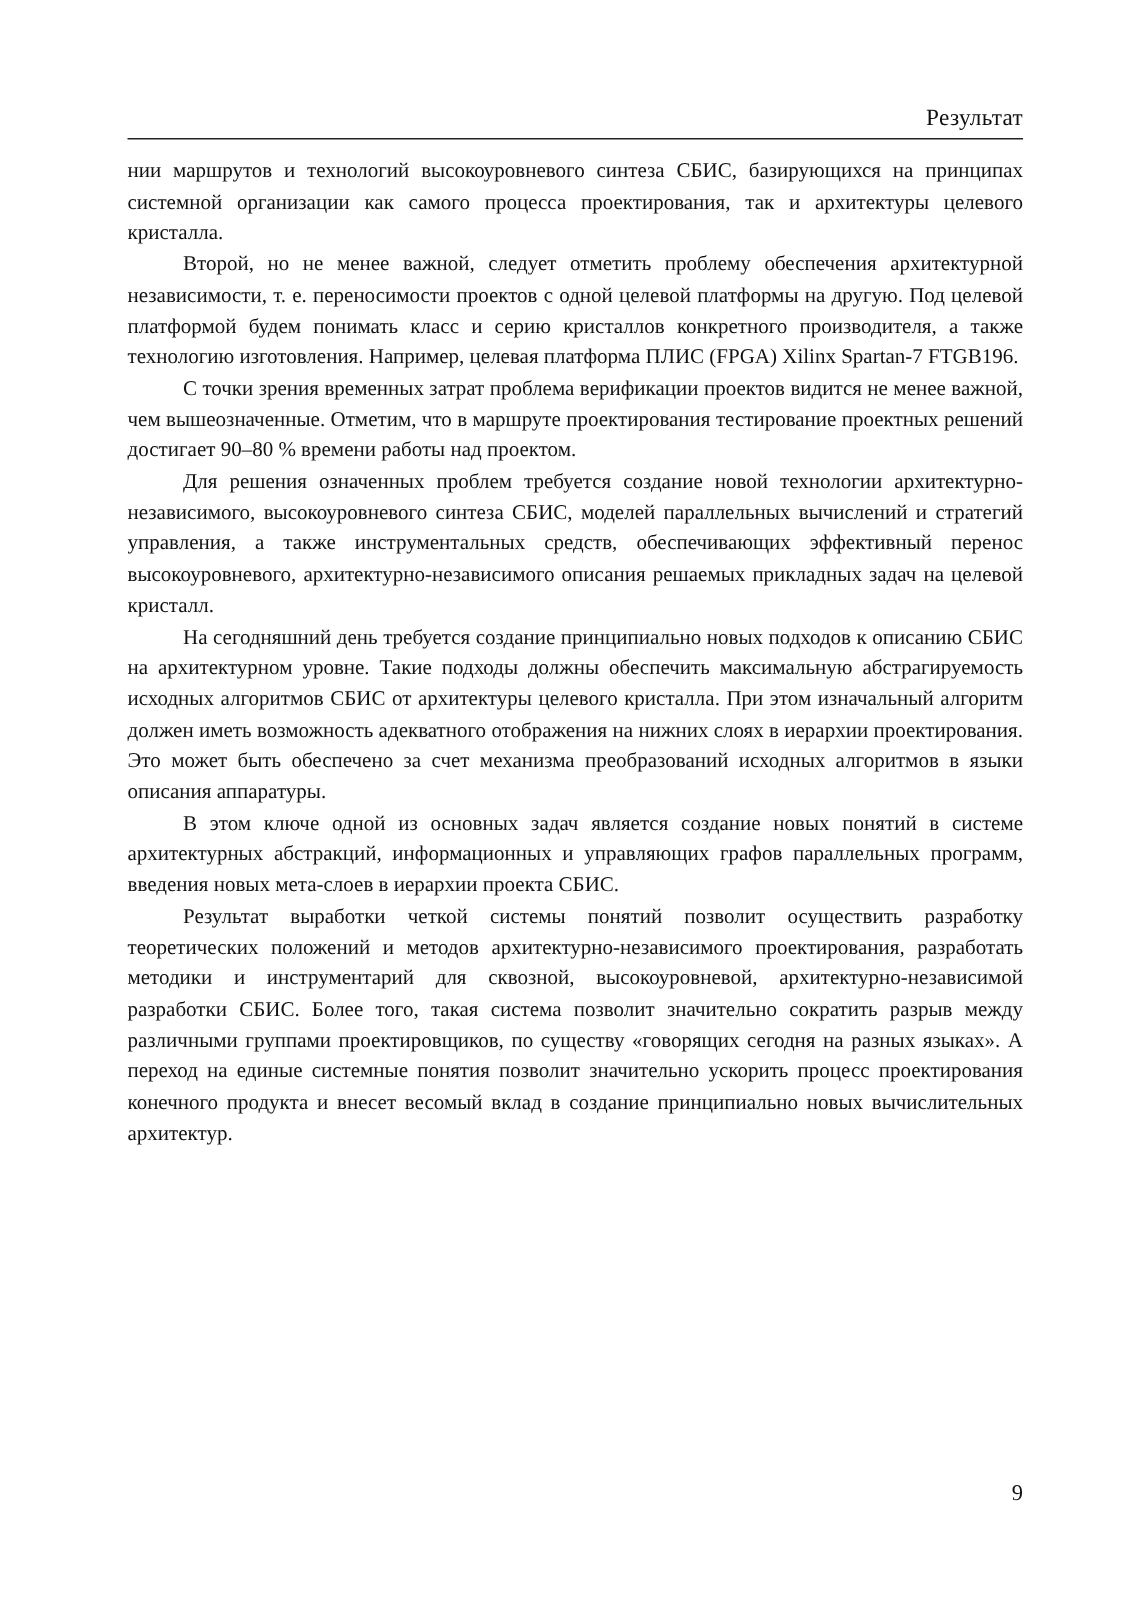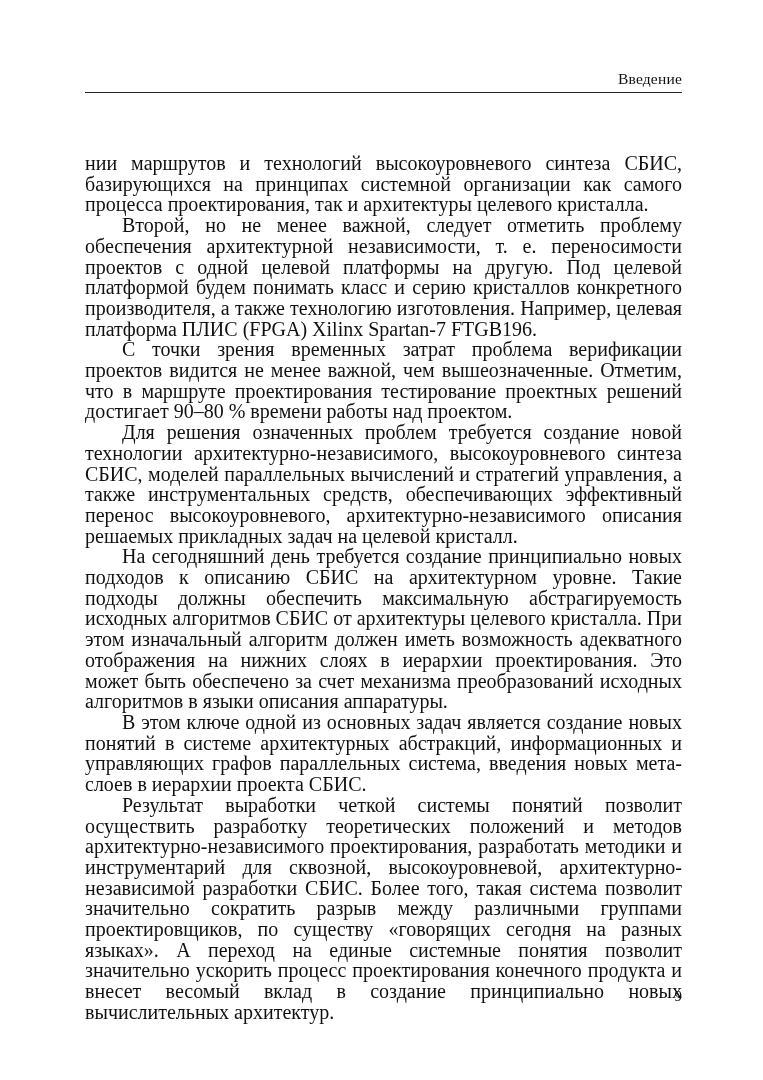--- a/index.html
+++ b/index.html
@@ -32,25 +32,24 @@
     left: 85px;
     width: 597px;
     height: 0;
     border-top: 1.2px solid #222;
   }
   .content {
     position: absolute;
     top: 105px;
     left: 85px;
     width: 597px;
-    font-size: 20px;
+    font-size: 14px;
     line-height: 20.7px;
     text-align: justify;
     color: #111;
-    margin-top: 48px;
   }
   .content p {
     margin: 0;
     padding: 0;
     text-indent: 37px;
   }
   .content p.no-indent {
     text-indent: 0;
   }
   .page-number {
@@ -61,29 +60,29 @@
     text-align: right;
     font-size: 15px;
     color: #111;
   }
 </style>
 </head>
 <body>
 
 <div class="page">
 
-  <div class="running-head">Введение</div>
+  <div class="running-head">Результат</div>
 
   <div class="header-rule"></div>
 
   <div class="content">
     <p class="no-indent">нии маршрутов и технологий высокоуровневого синтеза СБИС, базирующихся на принципах системной организации как самого процесса проектирования, так и архитектуры целевого кристалла.</p>
     <p>Второй, но не менее важной, следует отметить проблему обеспечения архитектурной независимости, т. е. переносимости проектов с одной целевой платформы на другую. Под целевой платформой будем понимать класс и серию кристаллов конкретного производителя, а также технологию изготовления. Например, целевая платформа ПЛИС (FPGA) Xilinx Spartan-7 FTGB196.</p>
     <p>С точки зрения временных затрат проблема верификации проектов видится не менее важной, чем вышеозначенные. Отметим, что в маршруте проектирования тестирование проектных решений достигает 90–80 % времени работы над проектом.</p>
     <p>Для решения означенных проблем требуется создание новой технологии архитектурно-независимого, высокоуровневого синтеза СБИС, моделей параллельных вычислений и стратегий управления, а также инструментальных средств, обеспечивающих эффективный перенос высокоуровневого, архитектурно-независимого описания решаемых прикладных задач на целевой кристалл.</p>
     <p>На сегодняшний день требуется создание принципиально новых подходов к описанию СБИС на архитектурном уровне. Такие подходы должны обеспечить максимальную абстрагируемость исходных алгоритмов СБИС от архитектуры целевого кристалла. При этом изначальный алгоритм должен иметь возможность адекватного отображения на нижних слоях в иерархии проектирования. Это может быть обеспечено за счет механизма преобразований исходных алгоритмов в языки описания аппаратуры.</p>
-    <p>В этом ключе одной из основных задач является создание новых понятий в системе архитектурных абстракций, информационных и управляющих графов параллельных система, введения новых мета-слоев в иерархии проекта СБИС.</p>
+    <p>В этом ключе одной из основных задач является создание новых понятий в системе архитектурных абстракций, информационных и управляющих графов параллельных программ, введения новых мета-слоев в иерархии проекта СБИС.</p>
     <p>Результат выработки четкой системы понятий позволит осуществить разработку теоретических положений и методов архитектурно-независимого проектирования, разработать методики и инструментарий для сквозной, высокоуровневой, архитектурно-независимой разработки СБИС. Более того, такая система позволит значительно сократить разрыв между различными группами проектировщиков, по существу «говорящих сегодня на разных языках». А переход на единые системные понятия позволит значительно ускорить процесс проектирования конечного продукта и внесет весомый вклад в создание принципиально новых вычислительных архитектур.</p>
   </div>
 
   <div class="page-number">9</div>
 
 </div>
 
 </body></html>

